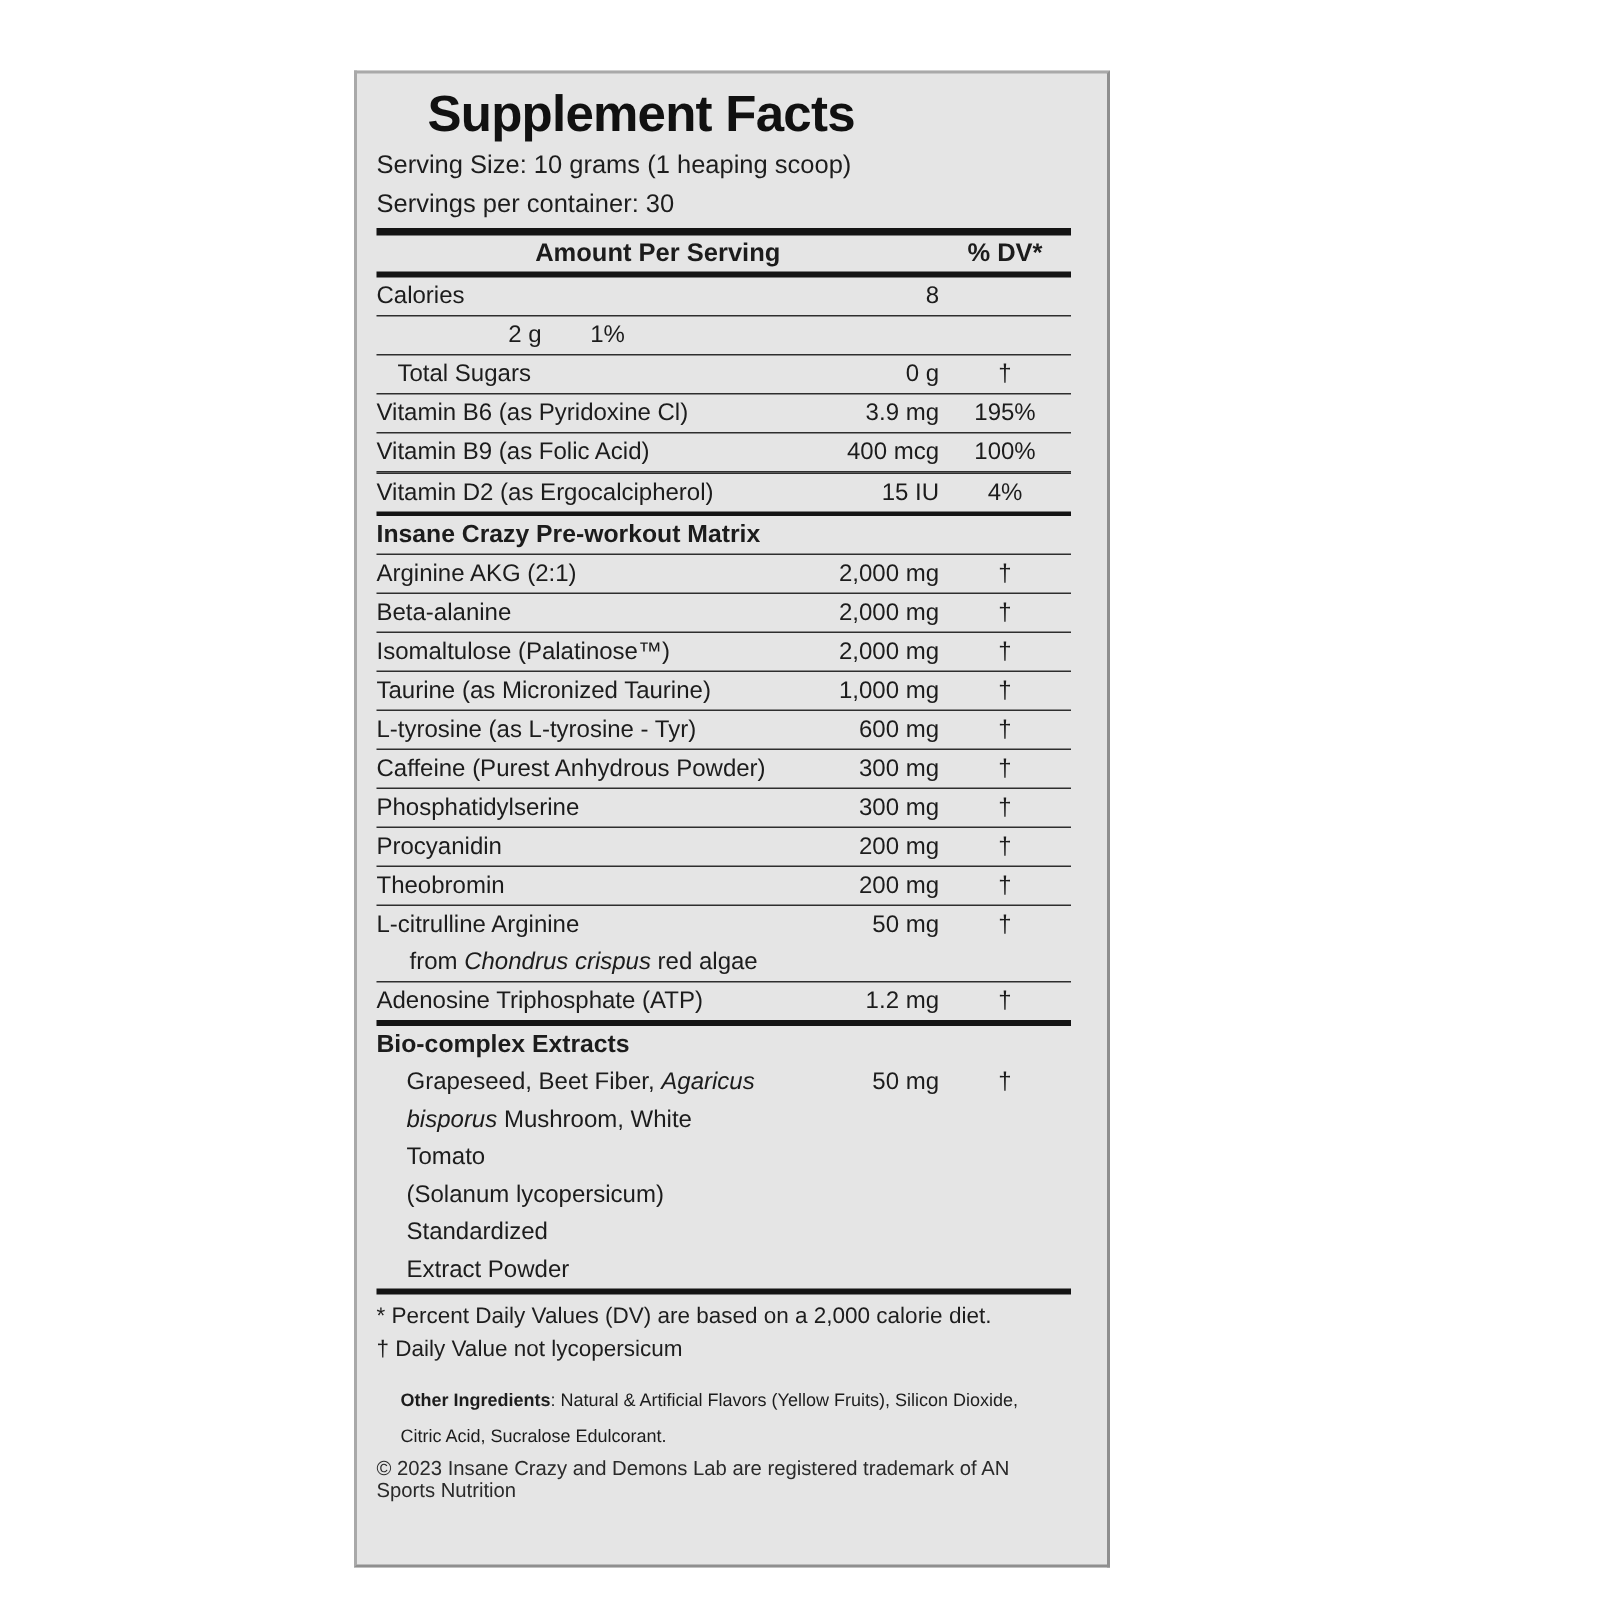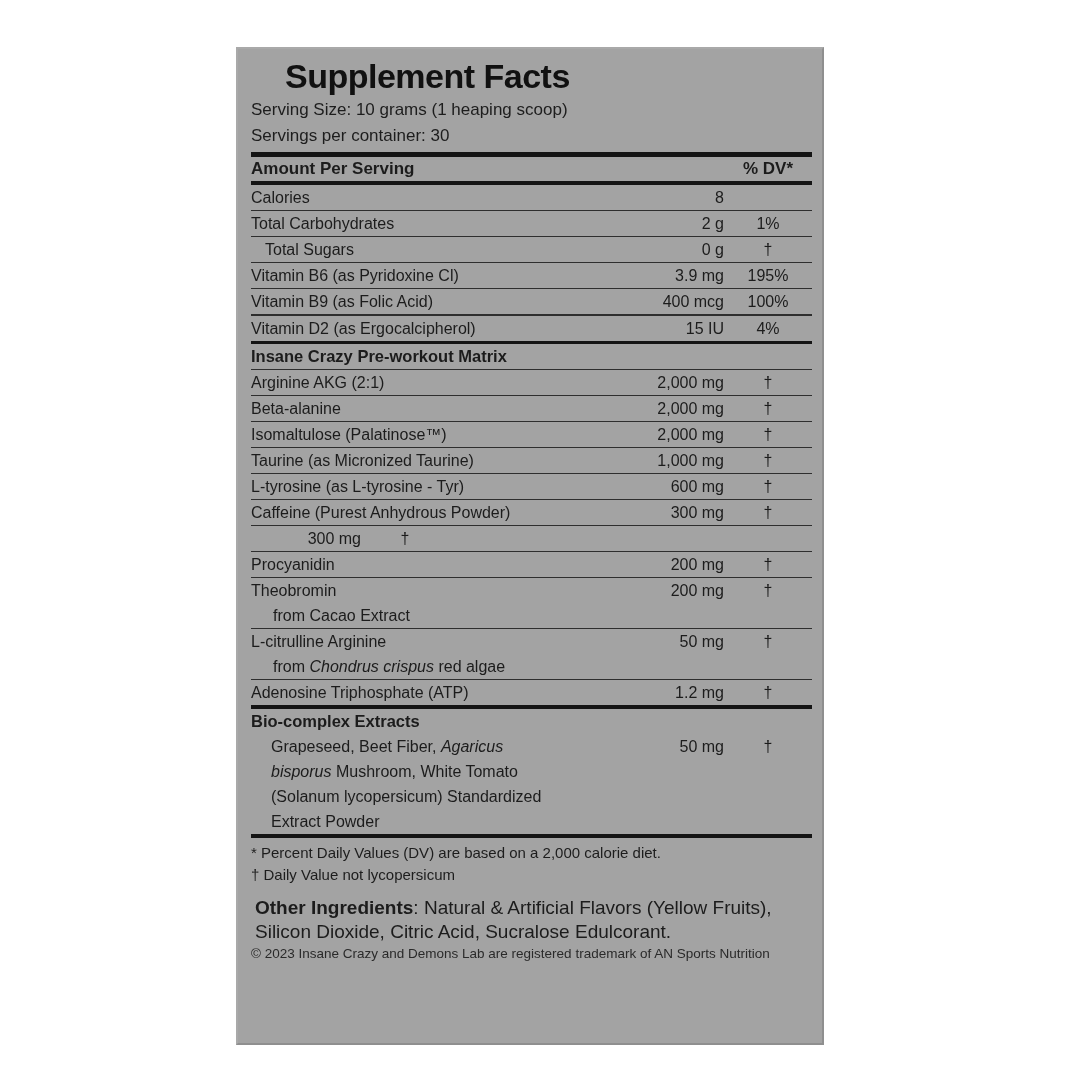--- a/index.html
+++ b/index.html
@@ -7,50 +7,50 @@
     --rule:#141414;
     --border:#a9a9a9;
   }
   html,body{margin:0;padding:0;}
   body{
     width:1080px;height:1080px;background:#ffffff;
     font-family:"Liberation Sans", sans-serif;color:var(--ink);
     position:relative;overflow:hidden;
   }
   .label{
-    position:absolute;left:236px;top:47px;width:588px;height:998px;
-    box-sizing:border-box;background:#a3a3a3;border:2px solid var(--border);
+    position:absolute;left:236px;top:47px;width:504px;height:998px;
+    box-sizing:border-box;background:#e5e5e5;border:2px solid var(--border);
     border-right-color:#8f8f8f;border-bottom-color:#8f8f8f;
-    padding:0 10px 0 13px;
+    padding:0 24px 0 13px;
   }
   .title{
     font-size:34px;font-weight:bold;letter-spacing:-0.5px;
     margin:8px 0 2px 34px;color:#111;
   }
   .serving-line{font-size:17px;line-height:24px;margin-top:2px;color:#1d1d1d;}
   .bar{background:var(--rule);}
   .bar.top1{height:5px;margin-top:4px;}
   .bar.top2{height:4px;}
   .hdr-row{display:flex;align-items:center;font-weight:bold;font-size:17px;padding:2px 0;line-height:20px;}
-  .hdr-amount{flex:1;text-align:left;}
+  .hdr-amount{flex:1;text-align:center;}
   .hdr-dv{width:88px;text-align:center;}
   .row{display:flex;align-items:flex-start;font-size:16px;}
   .cell{line-height:25px;}
   .cell.name{flex:1;}
   .cell.amount{width:110px;text-align:right;white-space:nowrap;}
   .cell.dv{width:88px;text-align:center;}
   .row.section .cell.name{font-weight:bold;font-size:16.5px;}
   .sep{width:100%;}
   .sep.thin{height:1px;background:#2e2e2e;}
   .sep.medium{height:3px;background:var(--rule);}
   .sep.thick{height:4px;background:var(--rule);}
   .subline{padding-left:22px;}
   .i{font-style:italic;}
   .footnotes{font-size:15px;line-height:22px;margin-top:4px;color:#1d1d1d;}
-  .other{font-size:19px;line-height:24px;margin:10px 4px 0;}
+  .other{font-size:12px;line-height:24px;margin:10px 16px 0;}
   .allergen{font-size:16.5px;line-height:25px;margin:8px 0 0;}
   .copyright{font-size:13.5px;line-height:15px;margin-top:2px;color:#2a2a2a;}
   b{font-weight:bold;}
 </style>
 </head>
 <body>
 
 <div class="label">
   <div class="title">Supplement Facts</div>
   <div class="serving-line">Serving Size: 10 grams (1 heaping scoop)</div>
@@ -65,23 +65,20 @@
   <div id="rows">
   <div class="row">
     <div class="cell name">
           <div><span>Calories</span></div>
         </div>
     <div class="cell amount">8</div>
     <div class="cell dv"></div>
   </div>
 <div class="sep thin"></div>
   <div class="row">
-    <div class="cell name">
-          <div><span>Total Carbohydrates</span></div>
-        </div>
     <div class="cell amount">2 g</div>
     <div class="cell dv">1%</div>
   </div>
 <div class="sep thin"></div>
   <div class="row">
     <div class="cell name" style="padding-left: 14px;">
           <div><span>Total Sugars</span></div>
         </div>
     <div class="cell amount">0 g</div>
     <div class="cell dv">†</div>
@@ -162,36 +159,38 @@
 <div class="sep thin"></div>
   <div class="row">
     <div class="cell name">
           <div><span>Caffeine (Purest Anhydrous Powder)</span></div>
         </div>
     <div class="cell amount">300 mg</div>
     <div class="cell dv">†</div>
   </div>
 <div class="sep thin"></div>
   <div class="row">
+    <div class="cell name">
+          <div><span>Phosphatidylserine</span></div>
+        </div>
     <div class="cell amount">300 mg</div>
     <div class="cell dv">†</div>
   </div>
 <div class="sep thin"></div>
   <div class="row">
     <div class="cell name">
           <div><span>Procyanidin</span></div>
         </div>
     <div class="cell amount">200 mg</div>
     <div class="cell dv">†</div>
   </div>
 <div class="sep thin"></div>
   <div class="row">
     <div class="cell name">
           <div><span>Theobromin</span></div>
-          <div class="subline"><span>from Cacao Extract</span></div>
         </div>
     <div class="cell amount">200 mg</div>
     <div class="cell dv">†</div>
   </div>
 <div class="sep thin"></div>
   <div class="row">
     <div class="cell name">
           <div><span>L-citrulline Arginine</span></div>
           <div class="subline"><span>from </span><span class="i">Chondrus crispus</span><span>  red algae</span></div>
         </div>

